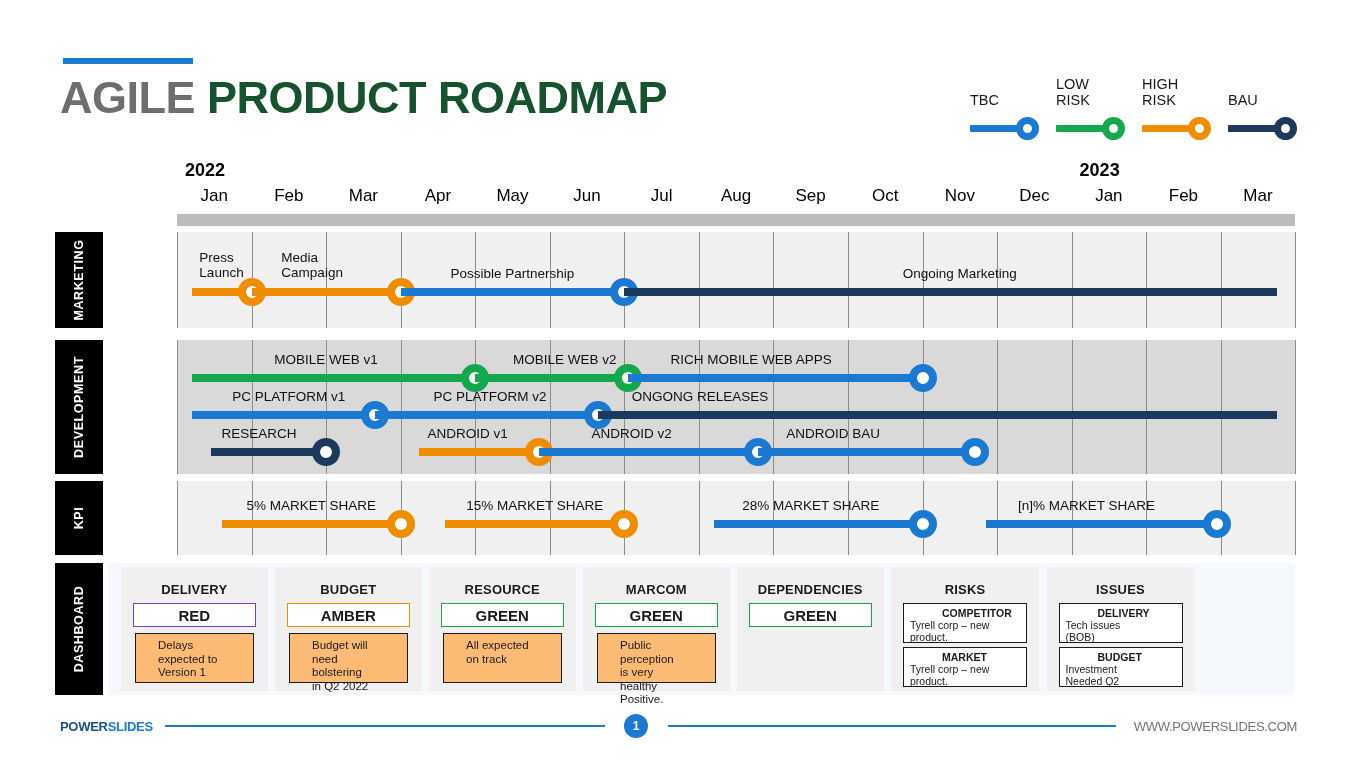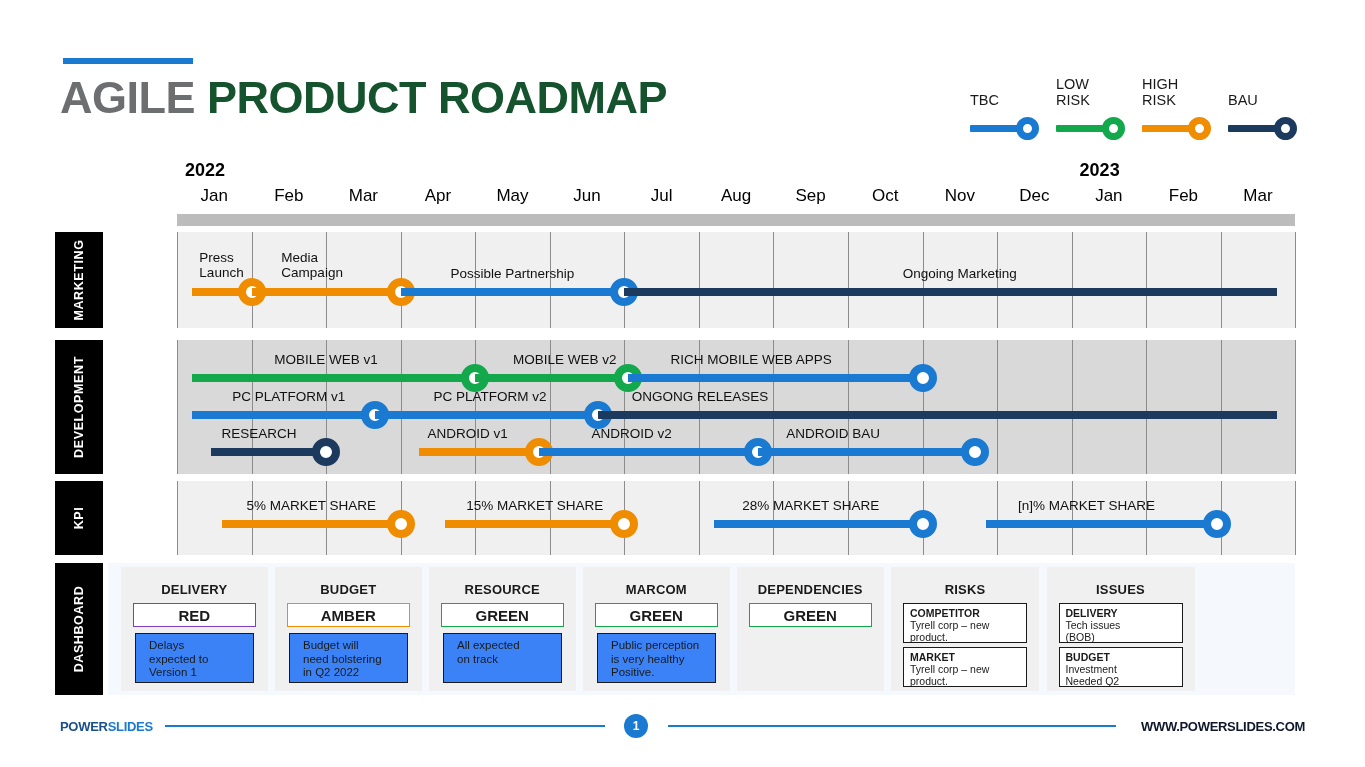--- a/index.html
+++ b/index.html
@@ -47,35 +47,35 @@
   .node{position:absolute;width:28px;height:28px;border-radius:50%;background:#fff;box-sizing:border-box;}
   .barlabel{position:absolute;font-size:13.5px;color:#111;white-space:nowrap;}
   .barlabel.c{transform:translateX(-50%);}
 
   
   .dash{position:absolute;left:108px;top:563px;width:1187px;height:132px;background:#f5f9fd;}
   .dcard{position:absolute;top:4px;height:124px;background:#f0f0f0;}
   .dcard .dtitle{position:absolute;left:0;right:0;top:15px;text-align:center;font-size:13px;font-weight:bold;letter-spacing:.2px;}
   .statusbox{position:absolute;left:12px;right:12px;top:36px;height:24px;background:#fff;border:1.6px solid #000;
              display:flex;align-items:center;justify-content:center;font-size:15px;font-weight:bold;box-sizing:border-box;}
-  .notebox{position:absolute;left:14px;right:14px;top:66px;height:50px;background:#3b82f6;border:1.4px solid #1a1a1a;
-           box-sizing:border-box;padding:5px 13px;font-size:11.5px;line-height:13.5px;}
+  .notebox{position:absolute;left:14px;right:14px;top:66px;height:50px;background:#fdba74;border:1.4px solid #1a1a1a;
+           box-sizing:border-box;padding:5px 22px;font-size:11.5px;line-height:13.5px;}
   .subbox{position:absolute;left:12px;right:12px;background:#fff;border:1.4px solid #1a1a1a;box-sizing:border-box;
           padding:3px 6px;font-size:10.5px;line-height:12px;}
-  .subbox b{font-size:10.5px;}
+  .subbox b{font-size:10.5px;margin-left:32px;}
 
   
   .footer{position:absolute;left:0;top:706px;width:100%;height:46px;}
   .brand{position:absolute;left:60px;top:13px;font-size:13px;font-weight:bold;letter-spacing:-.3px;}
   .brand .b1{color:#1a4f8a;}
   .brand .b2{color:#1a79d0;}
   .fline{position:absolute;top:19px;height:2px;background:#1a79d0;}
   .pagedot{position:absolute;left:624px;top:8px;width:24px;height:24px;border-radius:50%;background:#1a79d0;
            color:#fff;font-size:12px;display:flex;align-items:center;justify-content:center;font-weight:bold;}
-  .url{position:absolute;right:60px;top:13px;font-size:13px;font-weight:bold;color:#0f172a;letter-spacing:-.3px;}
+  .url{position:absolute;right:68px;top:13px;font-size:13px;font-weight:normal;color:#737373;letter-spacing:-.3px;}
 </style>
 </head>
 <body>
 
 <div class="slide">
 
   <div class="title-rule"></div>
   <div class="title">
     <span class="t1">AGILE </span><span class="t2">PRODUCT ROADMAP</span>
   </div>

